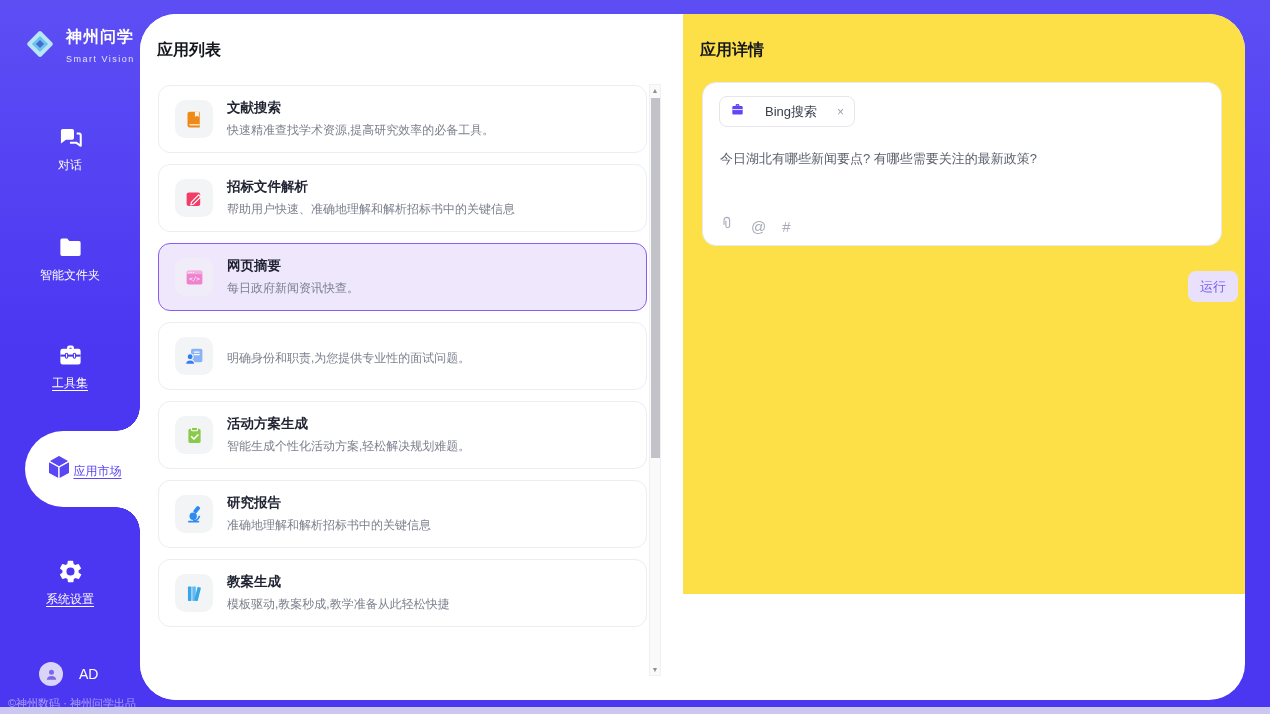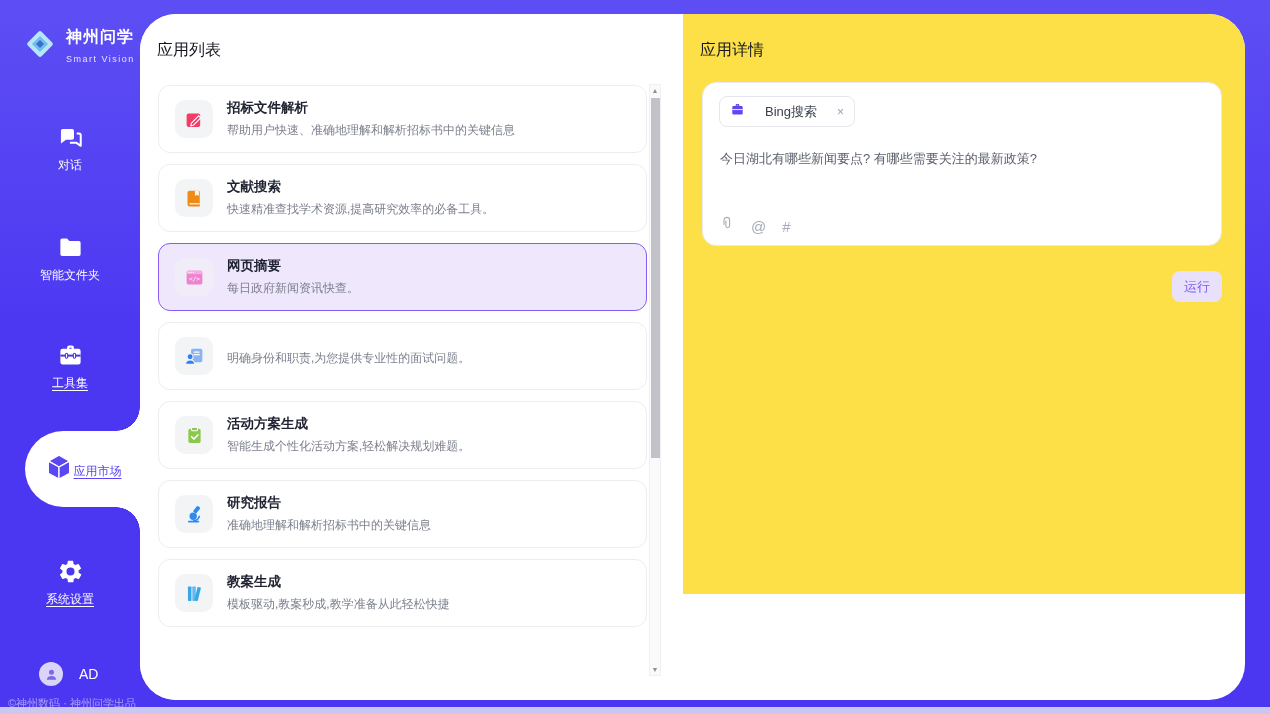--- a/index.html
+++ b/index.html
@@ -34,21 +34,21 @@
   .avatar { width:24px; height:24px; border-radius:50%; background:#d9d4f8; display:flex; align-items:center; justify-content:center; }
   .user-name { color:#fff; font-size:14px; }
   .copyright { position:absolute; left:8px; top:684px; color:rgba(255,255,255,.5); font-size:11px; }
 
   
   .container { position:absolute; left:140px; top:14px; width:1105px; height:686px;
     border-radius:36px; background:#fff; overflow:hidden; }
   .list-panel { position:absolute; left:0; top:0; width:543px; height:686px; background:#fff; }
   .detail-panel { position:absolute; left:543px; top:0; width:562px; height:580px; background:#fde047; }
 
-  .panel-title { position:absolute; left:17px; top:26px; font-size:16px; font-weight:normal; color:#15171f; }
+  .panel-title { position:absolute; left:17px; top:26px; font-size:16px; font-weight:bold; color:#15171f; }
 
   
   .cards { position:absolute; left:18px; top:71px; width:489px; display:flex; flex-direction:column; gap:11px; }
   .card { height:68px; flex:0 0 68px; background:#fff; border:1px solid #ebedf1; border-radius:12px;
     display:flex; align-items:center; padding:0 16px; gap:14px; cursor:pointer; }
   .card.selected { background:#efe7fc; border:1.2px solid #8a5cf5; }
   .app-icon { width:38px; height:38px; border-radius:10px; background:#f3f4f6; flex:0 0 38px;
     display:flex; align-items:center; justify-content:center; }
   .card.selected .app-icon { background:#f1edf8; }
   .card-text { display:flex; flex-direction:column; }
@@ -66,21 +66,21 @@
   .detail-card { position:absolute; left:19px; top:68px; width:520px; height:164px;
     background:#fff; border:1px solid #e9e9ef; border-radius:14px; }
   .tool-tag { position:absolute; left:16px; top:13px; height:31px; padding:0 10px;
     background:#fff; border:1px solid #e5e5eb; border-radius:8px;
     display:inline-flex; align-items:center; gap:20px; cursor:pointer; }
   .tool-tag .tag-label { font-size:13px; color:#393e4a; }
   .tool-tag .tag-close { font-size:12px; color:#9aa0ab; cursor:pointer; }
   .prompt-text { position:absolute; left:17px; top:66px; width:480px; font-size:13px; color:#5a5f6b; line-height:1.5; }
   .attach-row { position:absolute; left:16px; top:132px; display:flex; align-items:center; gap:16px; }
   .attach-row .glyph { font-size:15px; color:#a7acb8; cursor:pointer; }
-  .run-btn { position:absolute; right:23px; top:257px; width:50px; height:31px;
+  .run-btn { position:absolute; right:7px; top:257px; width:50px; height:31px;
     background:#e9e1fc; color:#7a5af5; font-size:13px; border:none; border-radius:8px; cursor:pointer;
     font-family:"Liberation Sans", sans-serif; }
 </style>
 </head>
 <body>
 
 <div class="stage">
 
   <aside class="sidebar">
     <div class="logo">
@@ -170,41 +170,41 @@
   <div class="container">
 
     <section class="list-panel">
       <h2 class="panel-title">应用列表</h2>
 
       <div class="cards">
 
         <div class="card">
           <span class="app-icon">
             <svg width="21" height="21" viewBox="0 0 24 24">
-              <rect x="3" y="5" width="15.5" height="15.5" rx="2.5" fill="#f23d67"></rect>
-              <path d="M8.5 16.2l8.3-8.3 2.3 2.3-8.3 8.3-3 .7z" fill="#f23d67" stroke="#fff" stroke-width="1.3"></path>
-            </svg>
-          </span>
-          <span class="card-text">
-            <span class="card-title">招标文件解析</span>
-            <span class="card-desc">帮助用户快速、准确地理解和解析招标书中的关键信息</span>
-          </span>
-        </div>
-
-        <div class="card">
-          <span class="app-icon">
-            <svg width="21" height="21" viewBox="0 0 24 24">
               <path d="M6.5 3h10a1.5 1.5 0 0 1 1.5 1.5V21H6.5A2.5 2.5 0 0 1 4 18.5v-13A2.5 2.5 0 0 1 6.5 3z" fill="#f08a17"></path>
               <path d="M12.5 3v6.2l2.2-1.6 2.3 1.6V3z" fill="#fff" opacity=".9"></path>
               <rect x="6" y="17.2" width="12" height="1.6" rx=".8" fill="#fff" opacity=".75"></rect>
             </svg>
           </span>
           <span class="card-text">
             <span class="card-title">文献搜索</span>
             <span class="card-desc">快速精准查找学术资源,提高研究效率的必备工具。</span>
+          </span>
+        </div>
+
+        <div class="card">
+          <span class="app-icon">
+            <svg width="21" height="21" viewBox="0 0 24 24">
+              <rect x="3" y="5" width="15.5" height="15.5" rx="2.5" fill="#f23d67"></rect>
+              <path d="M8.5 16.2l8.3-8.3 2.3 2.3-8.3 8.3-3 .7z" fill="#f23d67" stroke="#fff" stroke-width="1.3"></path>
+            </svg>
+          </span>
+          <span class="card-text">
+            <span class="card-title">招标文件解析</span>
+            <span class="card-desc">帮助用户快速、准确地理解和解析招标书中的关键信息</span>
           </span>
         </div>
 
         <div class="card selected">
           <span class="app-icon">
             <svg width="21" height="21" viewBox="0 0 24 24">
               <rect x="3" y="4" width="18" height="16" rx="2" fill="#ee82cf"></rect>
               <rect x="3" y="4" width="18" height="4.2" fill="#fff" opacity=".35"></rect>
               <circle cx="5.6" cy="6.1" r=".8" fill="#fff"></circle>
                 <circle cx="8.2" cy="6.1" r=".8" fill="#fff"></circle>

